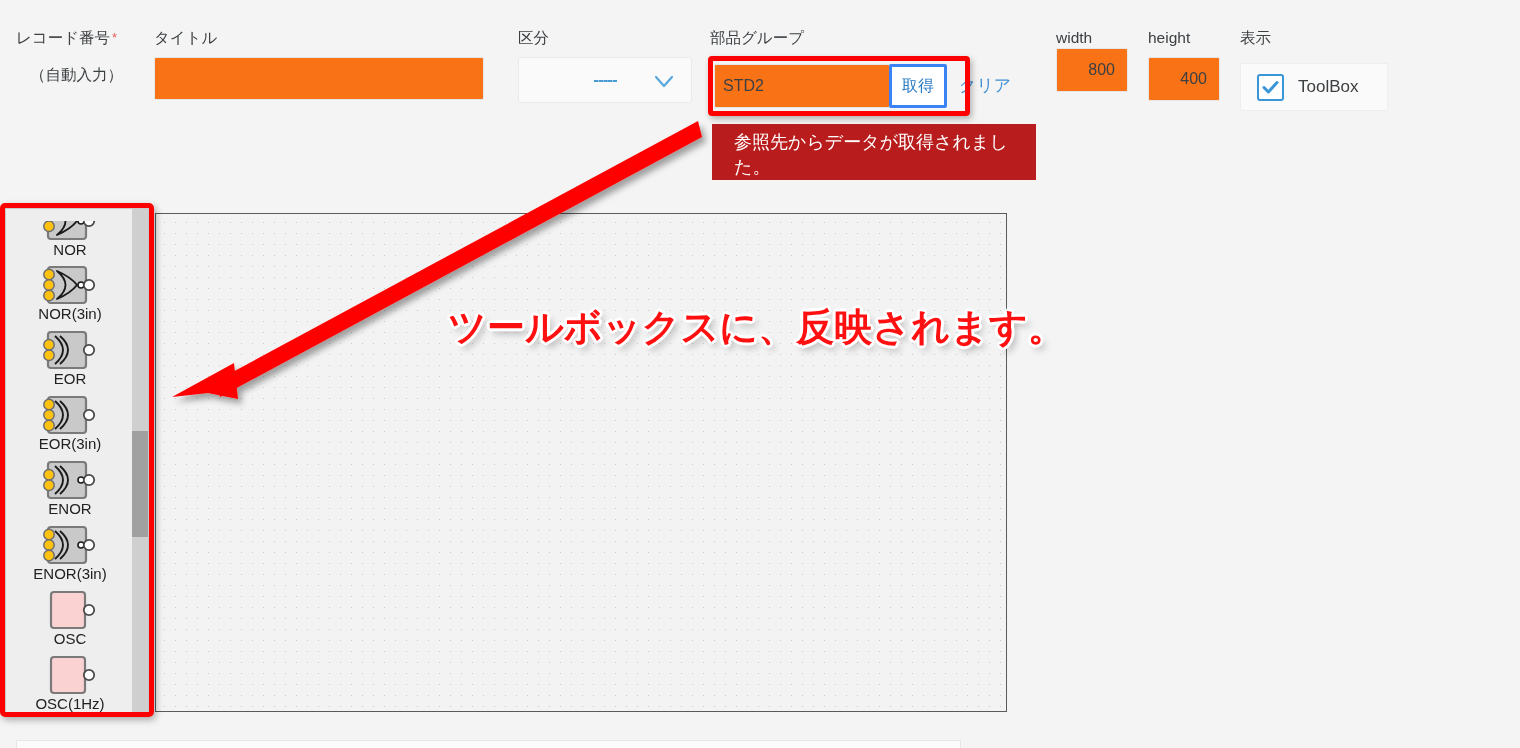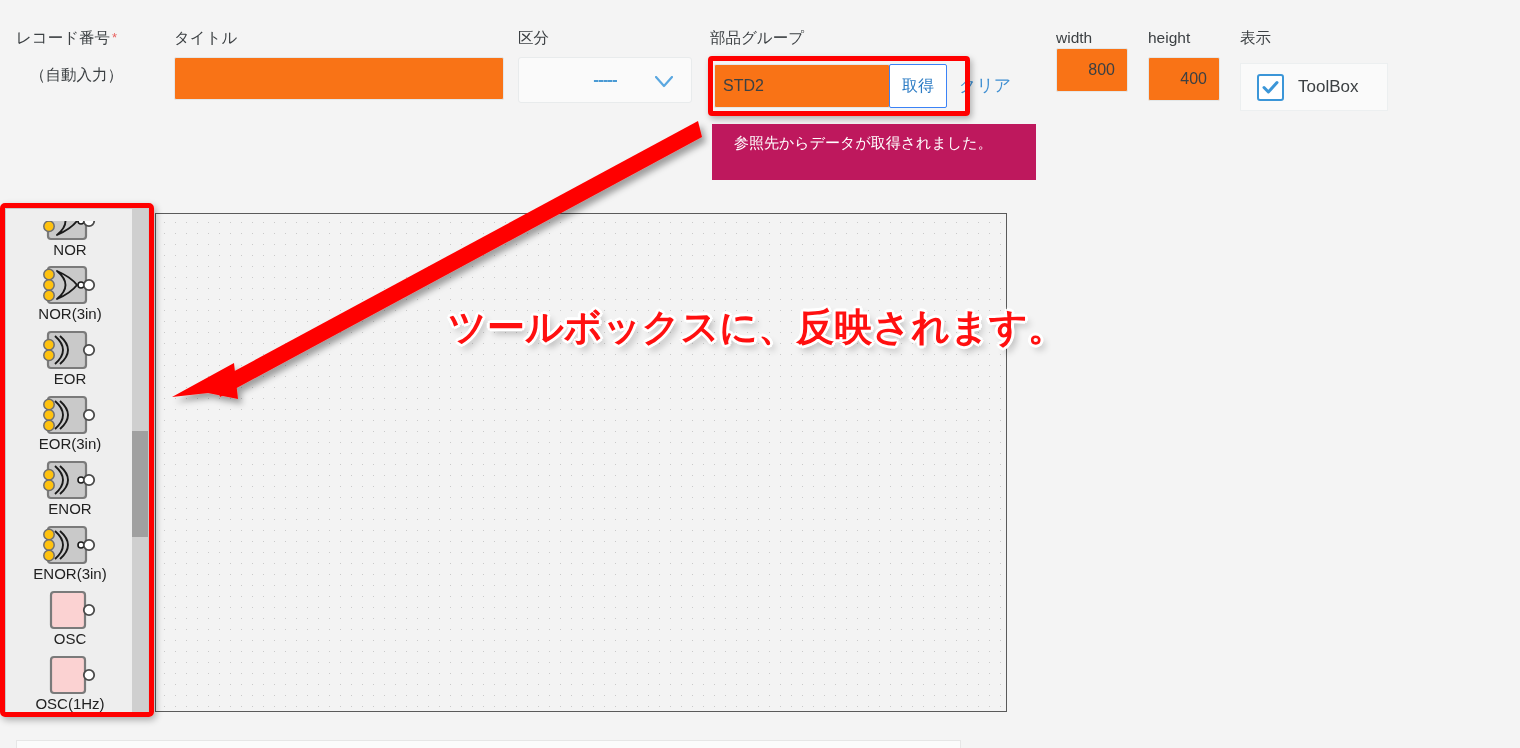--- a/index.html
+++ b/index.html
@@ -92,21 +92,21 @@
 
   
   .group-wrap {
     position: absolute;
     display: flex;
     align-items: stretch;
   }
   .btn-fetch {
     box-sizing: border-box;
     background: #ffffff;
-    border: 1px solid #3b82f6;
+    border: 3px solid #3b82f6;
     border-radius: 2px;
     color: #2b7bc4;
     font-size: 16px;
     font-family: "Liberation Sans", sans-serif;
     cursor: pointer;
     padding: 4px 8px;
     line-height: 1;
   }
   .link-clear {
     font-size: 17px;
@@ -118,23 +118,23 @@
     position: absolute;
     border: 5px solid #ff0000;
     border-radius: 4px;
     box-sizing: border-box;
     pointer-events: none;
     box-shadow: 2px 3px 6px rgba(0,0,0,0.28);
   }
 
   .msg-green {
     position: absolute;
-    background: #be185d;
+    background: #b91c1c;
     color: #ffffff;
-    font-size: 15px;
+    font-size: 18px;
     line-height: 25px;
     padding: 6px 16px 6px 22px;
     box-sizing: border-box;
   }
 
   
   .chk-box {
     box-sizing: border-box;
     position: absolute;
     background: #fafafa;
@@ -279,21 +279,21 @@
 
 <div class="app">
 
   <div class="form-row">
 
     <div class="field" style="left:16px; top:28px;">
       <div class="field-label"><span>レコード番号</span><span class="req-star">*</span></div>
       <div class="auto-text">（自動入力）</div>
     </div>
 
-    <div class="field" style="left:174px; top:28px;">
+    <div class="field" style="left:154px; top:28px;">
       <div class="field-label">タイトル</div>
       <input class="text-input" style="width: 330px; height: 43px; margin-top: 9px;" type="text" value="">
     </div>
 
     <div class="field" style="left:518px; top:28px;">
       <div class="field-label">区分</div>
       <div class="select-box" style="width:174px; height:46px; margin-top:9px;">
         <span class="select-value">-----</span>
         <span class="select-chevron">
           <svg width="18" height="12" viewBox="0 0 18 12">

